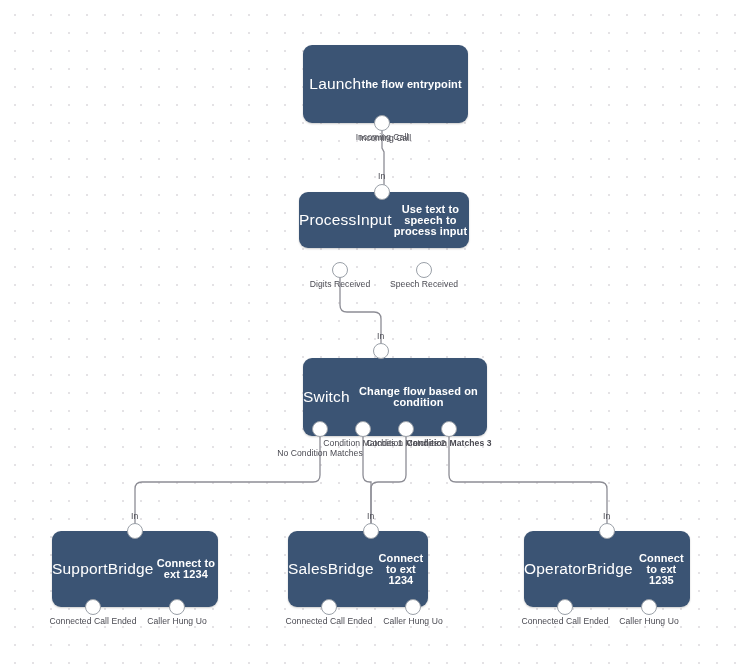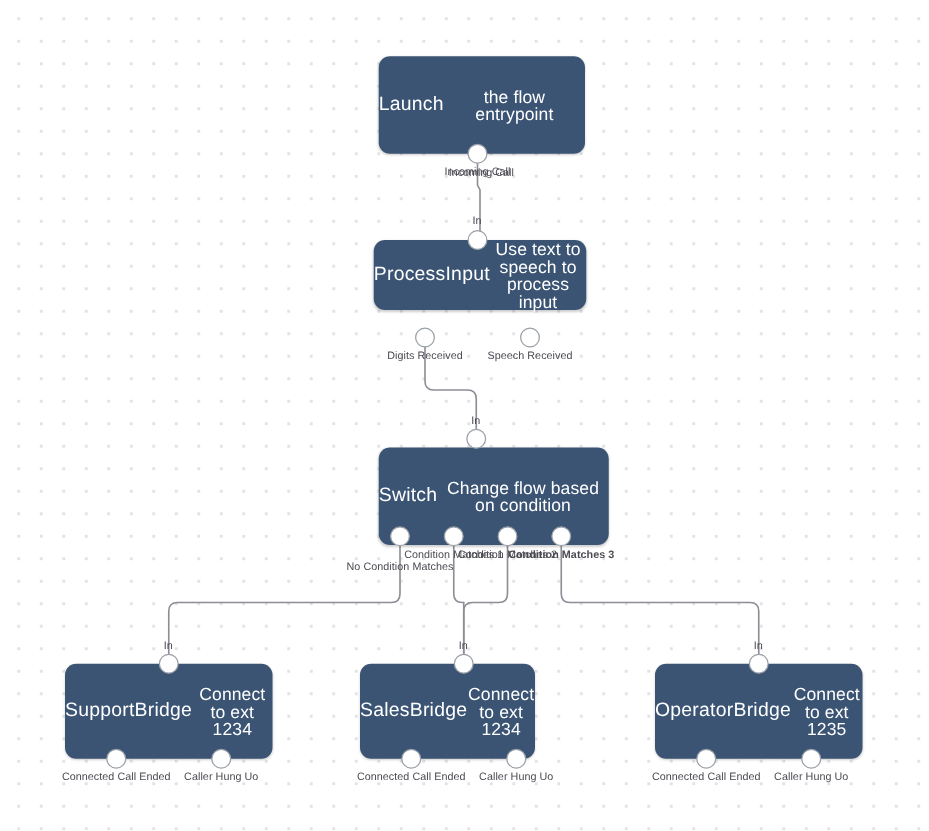--- a/index.html
+++ b/index.html
@@ -54,22 +54,22 @@
   .node-title {
     color: #ffffff;
     font-size: 15.5px;
     font-weight: 400;
     letter-spacing: 0.2px;
     text-align: center;
     line-height: 1;
   }
   .node-sub {
     color: #ffffff;
-    font-size: 14px;
-    font-weight: normal;
+    font-size: 11px;
+    font-weight: bold;
     text-align: center;
     line-height: 1;
     letter-spacing: 0.1px;
   }
 
   
   .port {
     position: absolute;
     width: 16px;
     height: 16px;

